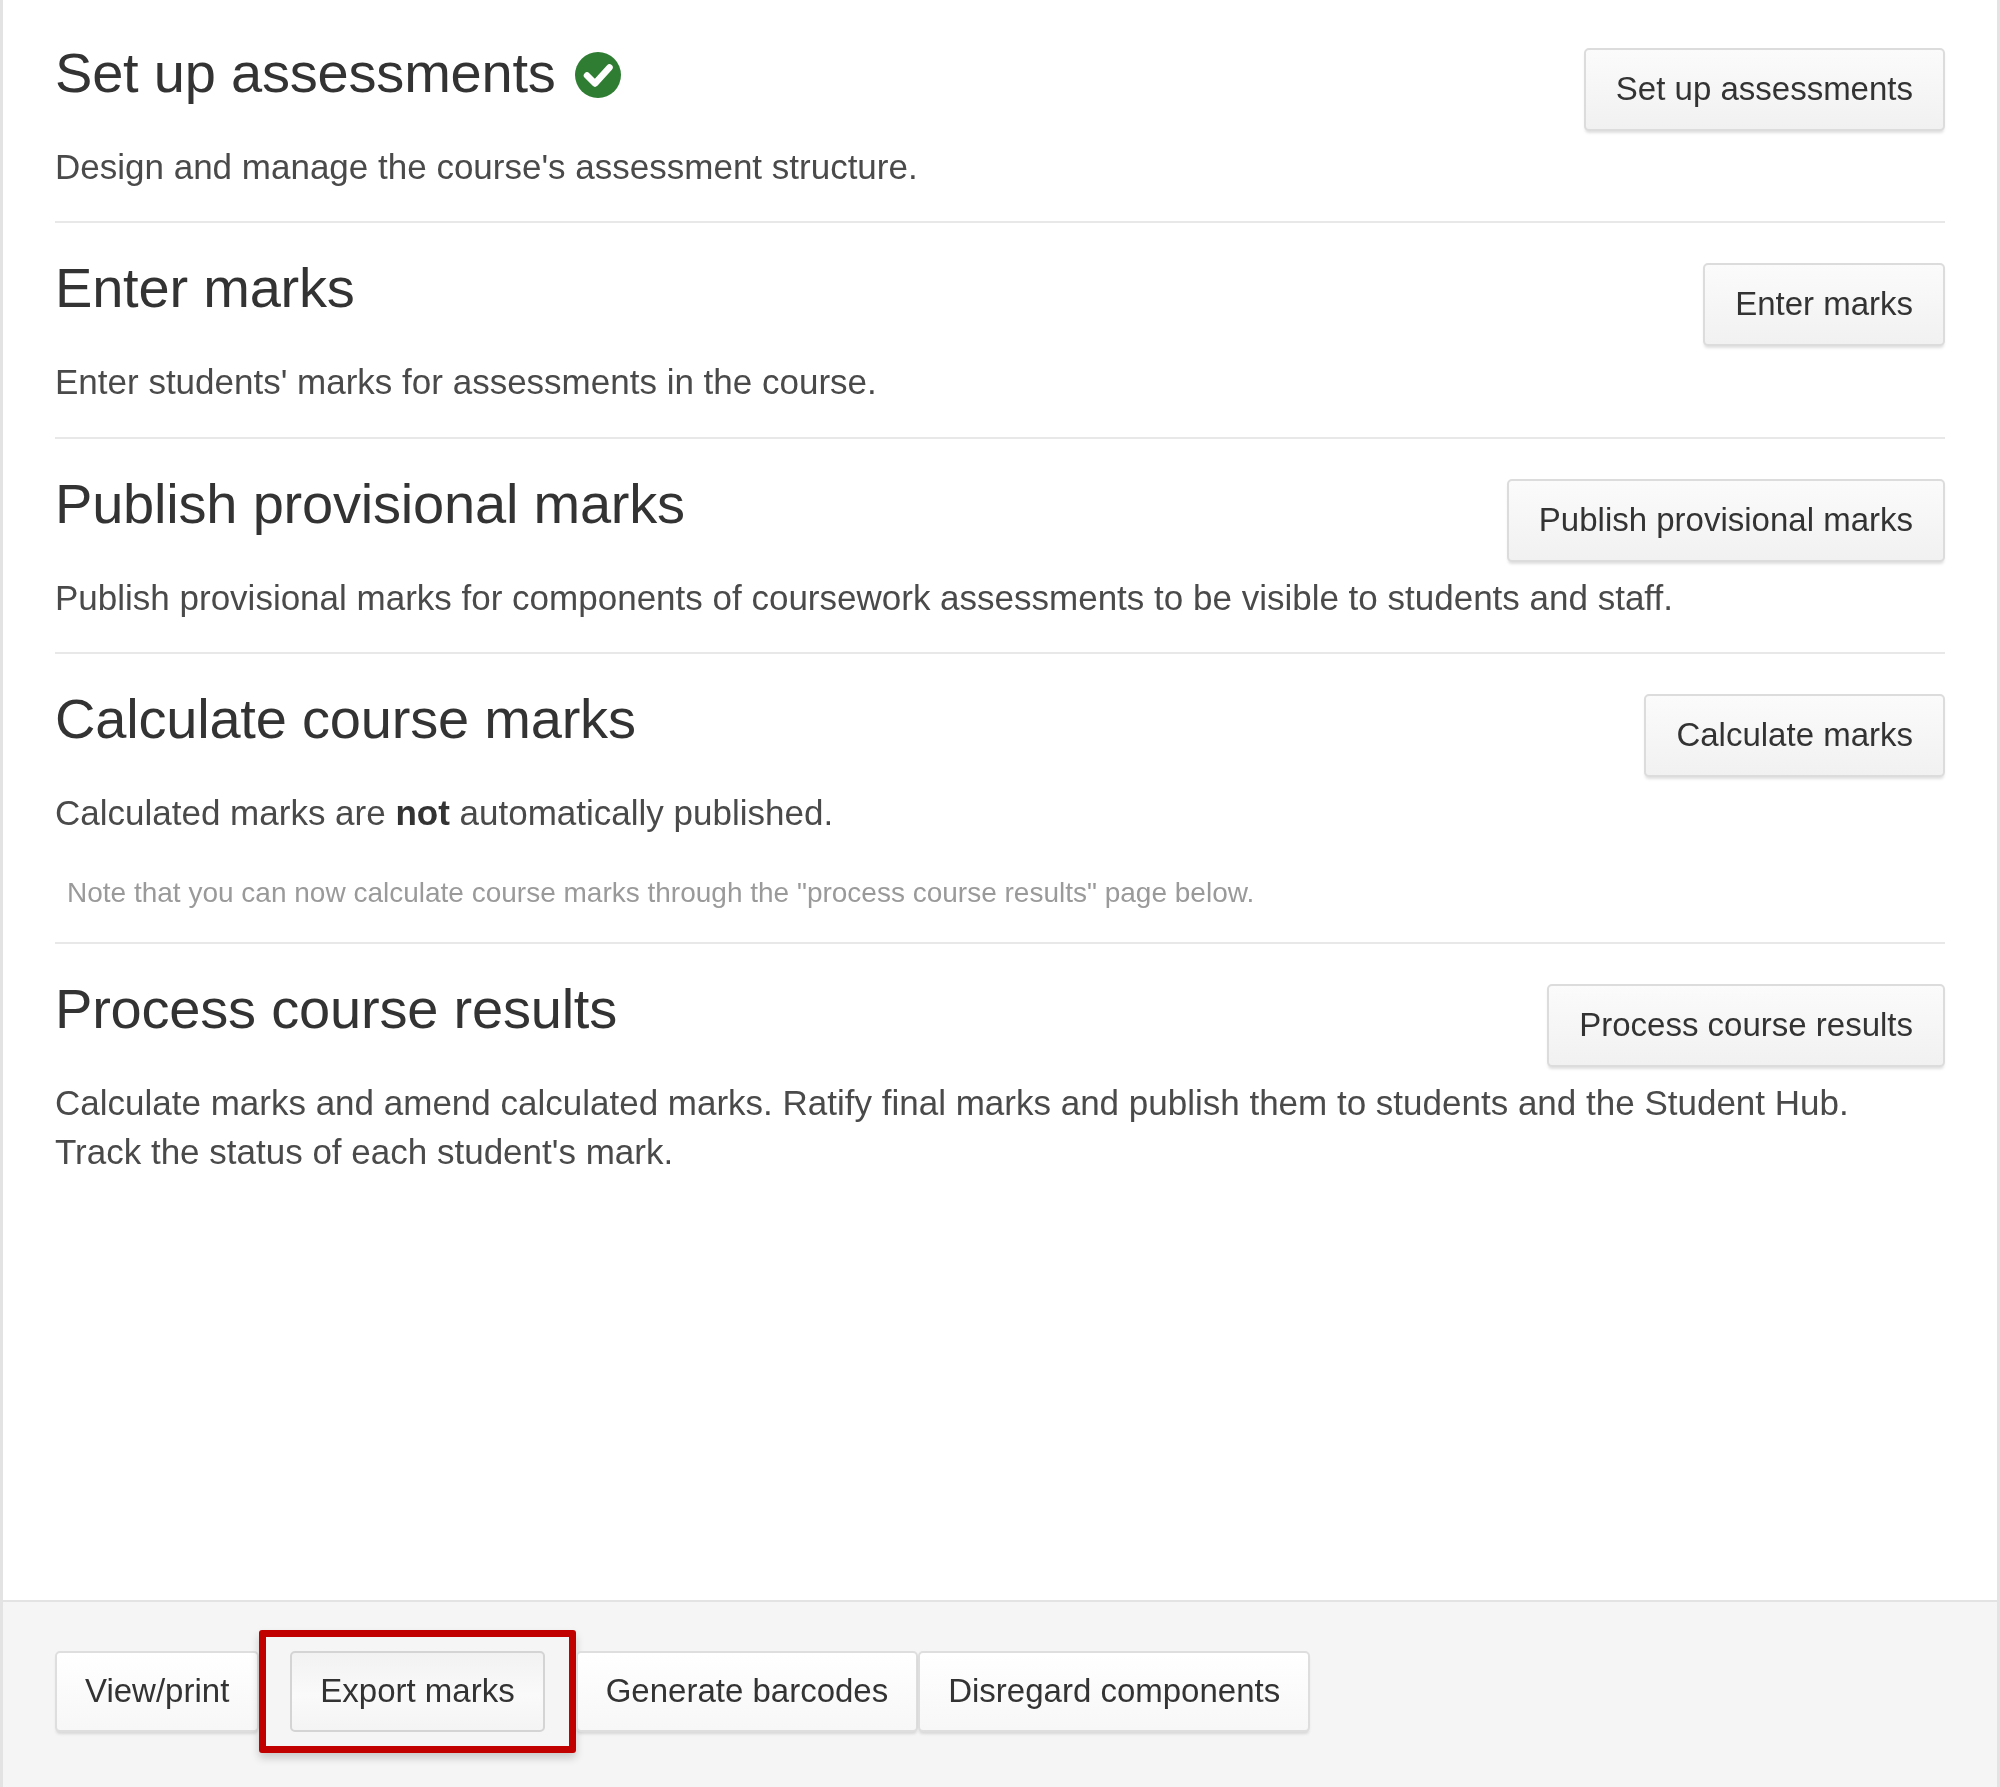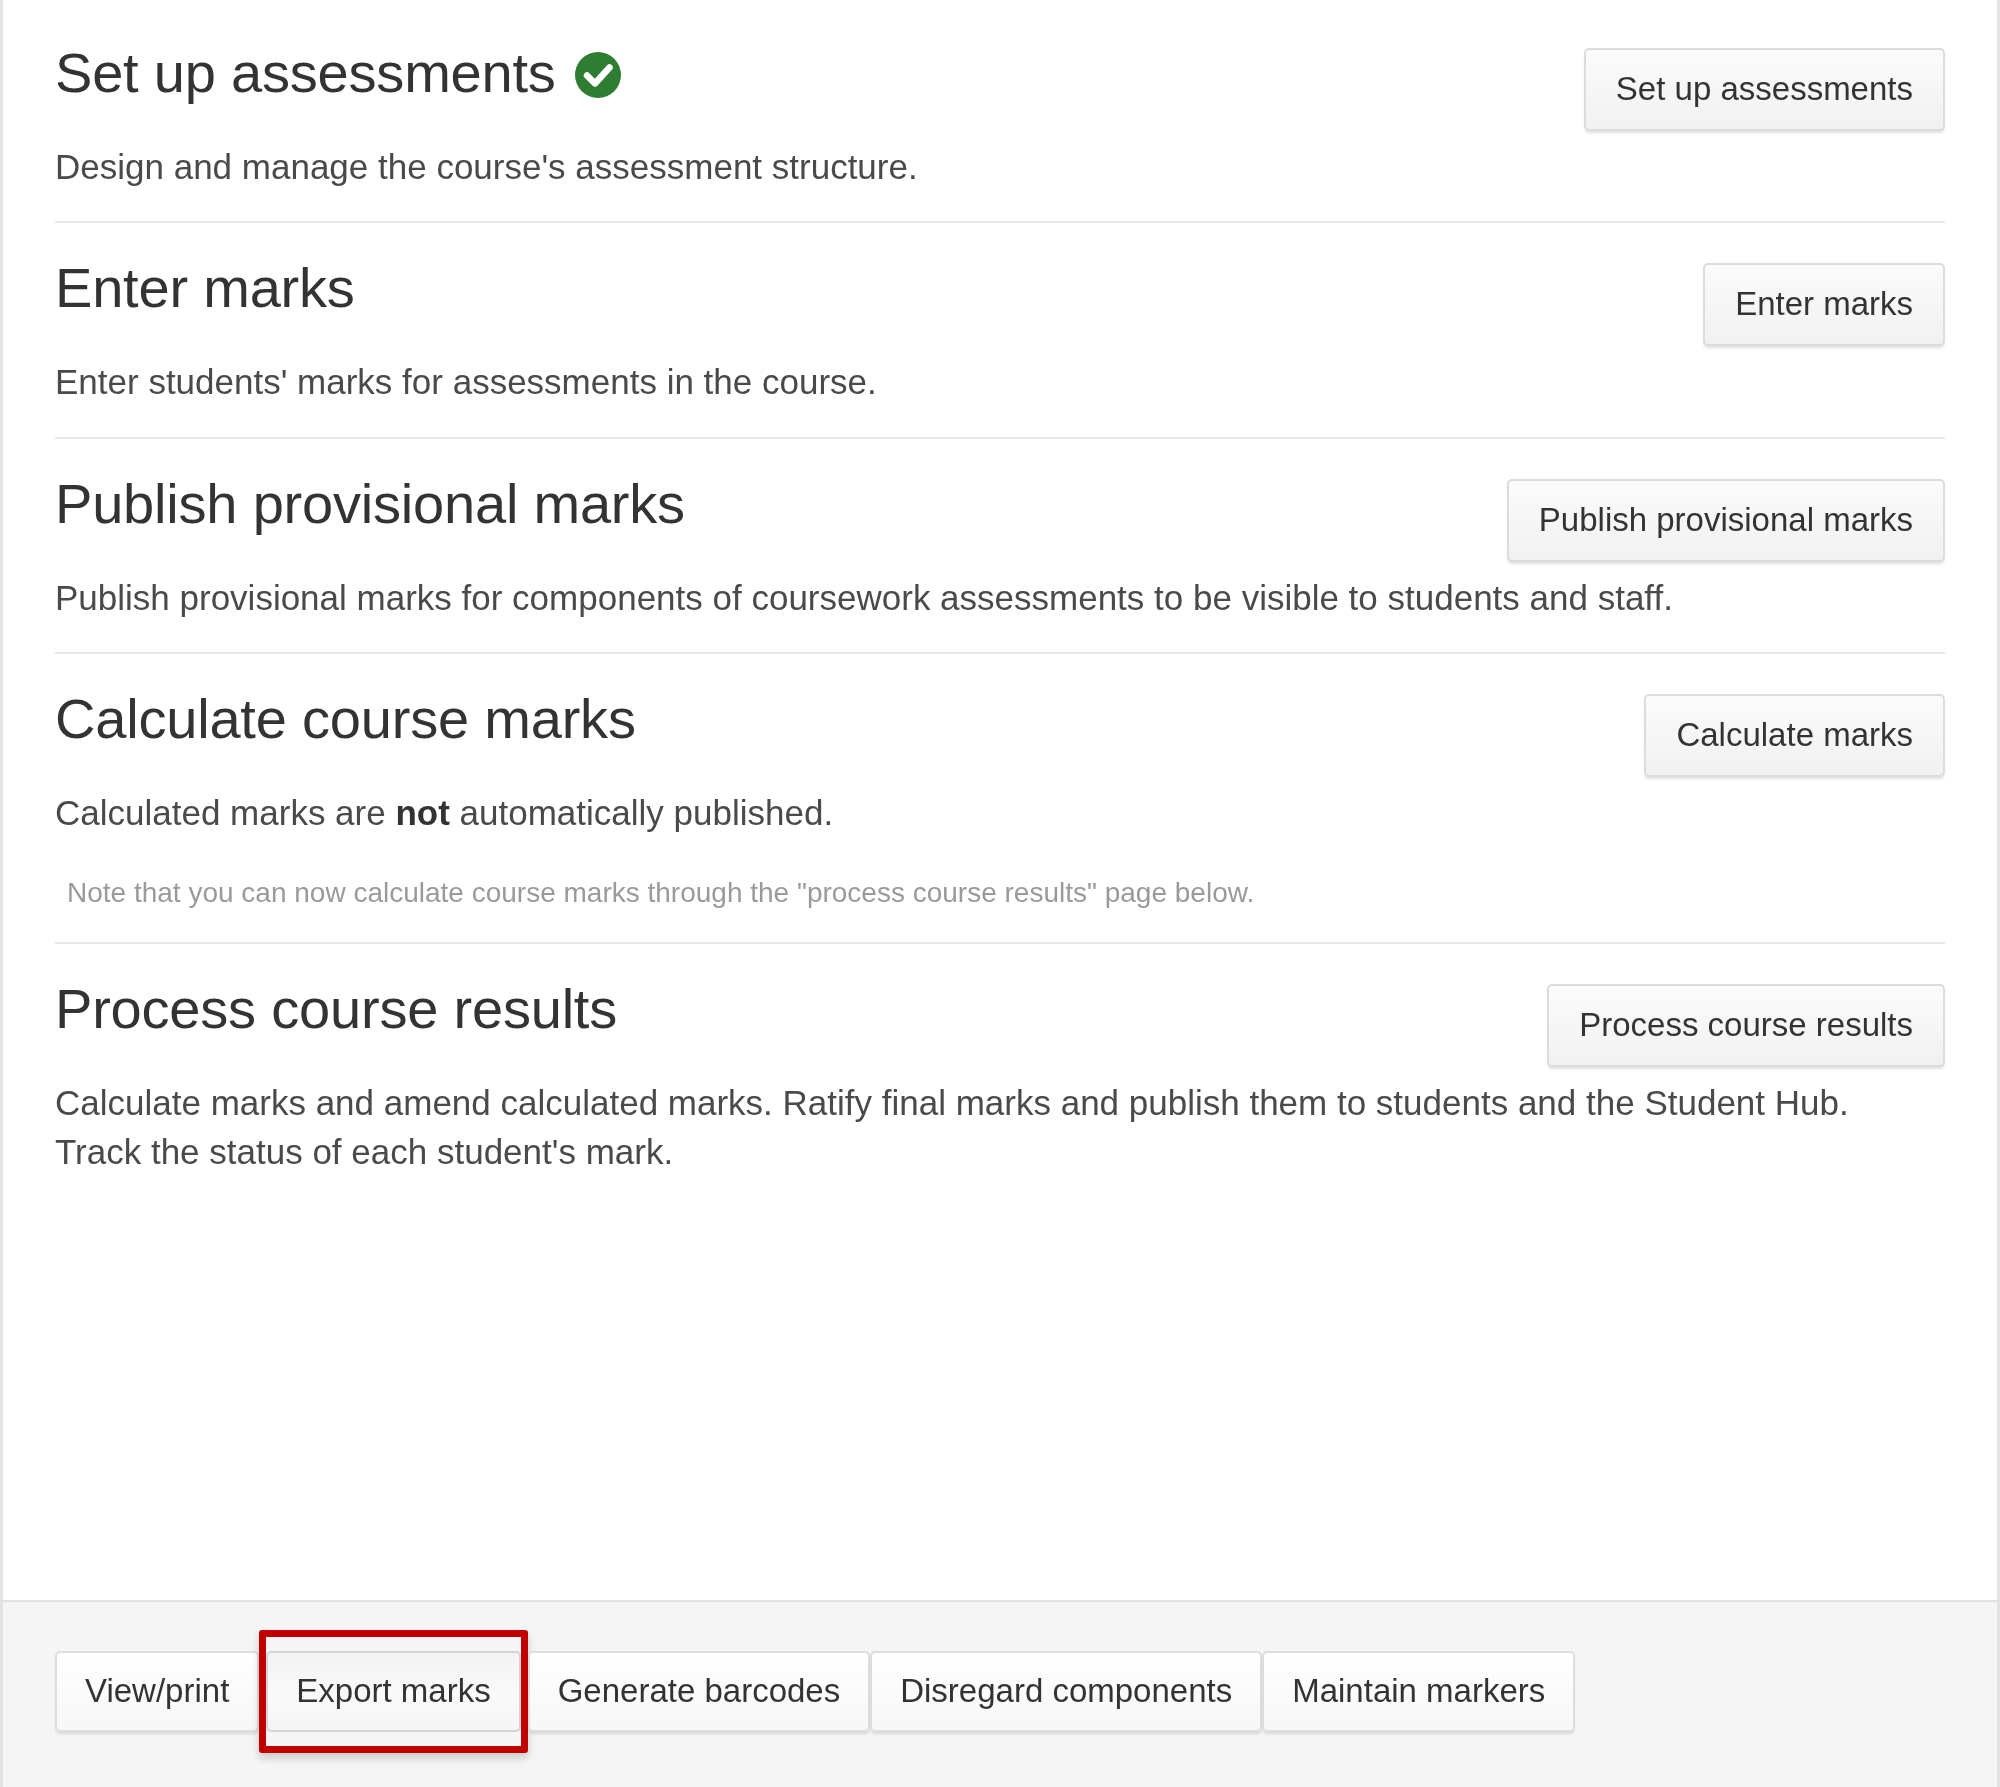--- a/index.html
+++ b/index.html
@@ -136,21 +136,21 @@
     white-space: nowrap;
     cursor: pointer;
   }
 
   
   .footer-btn-wrap {
     position: relative;
     display: inline-block;
   }
   .footer-btn-wrap.highlighted {
-    padding: 14px 0;
+    padding: 14px 24px;
     border: 7px solid var(--hl, #c10000);
     border-radius: 3px;
     box-shadow: 0 5px 9px rgba(0,0,0,0.18);
     background: #f5f5f5;
   }
   .footer-btn-wrap.highlighted > .footer-btn {
     background-image: linear-gradient(to bottom, #f2f2f2 0%, #fafafa 55%, #f4f4f4 100%);
     border-color: #d4d4d4;
     box-shadow: none;
   }
@@ -213,16 +213,15 @@
         </div>
         <p class="section-desc">Calculate marks and amend calculated marks. Ratify final marks and publish them to students and the Student Hub. Track the status of each student's mark.</p>
       </div>
     </div>
 
   <div class="panel-footer" id="panel-footer">
       <span class="footer-btn-wrap"><button class="footer-btn">View/print</button></span>
       <span class="footer-btn-wrap highlighted" style="--hl: #c10000;"><button class="footer-btn">Export marks</button></span>
       <span class="footer-btn-wrap"><button class="footer-btn">Generate barcodes</button></span>
       <span class="footer-btn-wrap"><button class="footer-btn">Disregard components</button></span>
-      <span class="footer-btn-wrap"><button class="footer-btn">Maintain markers</button></span>
     </div>
 
 </div>
 
 </body></html>

